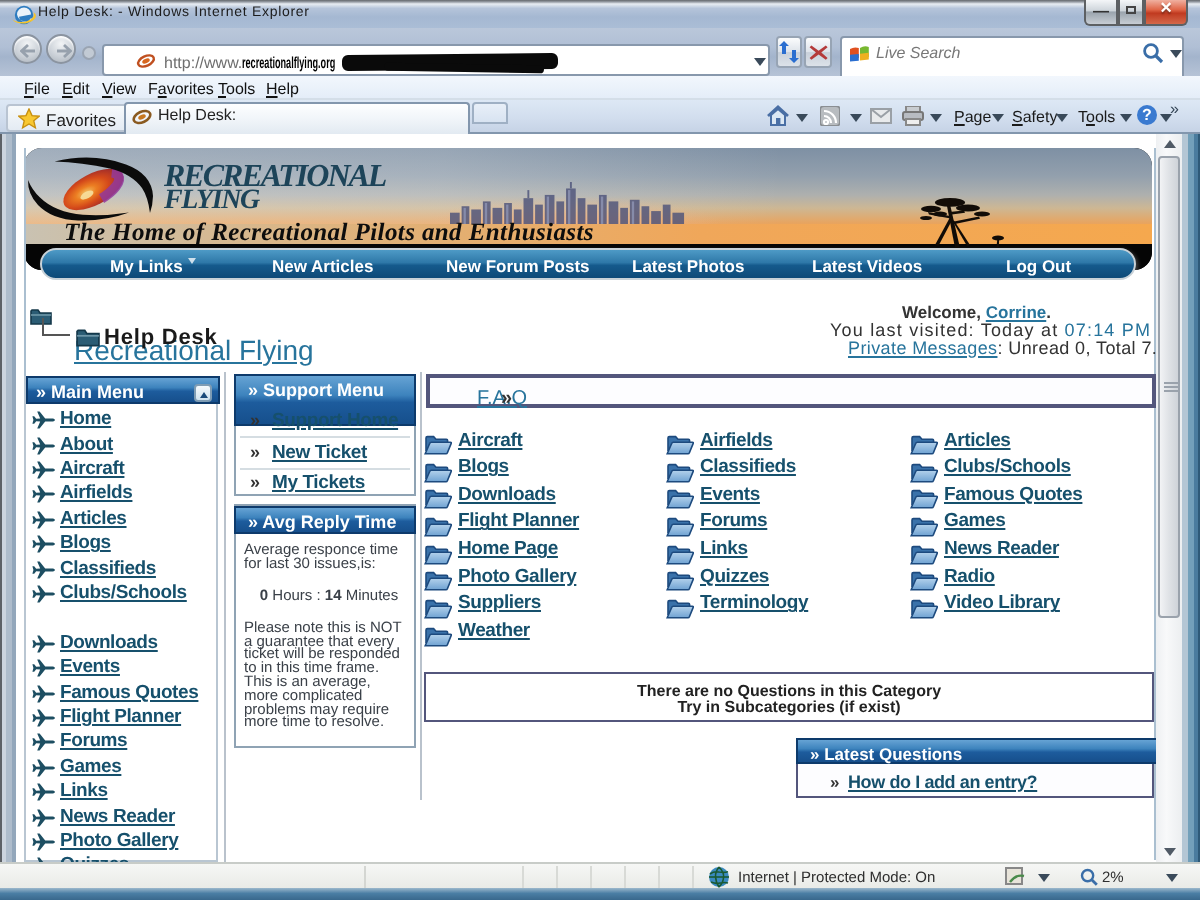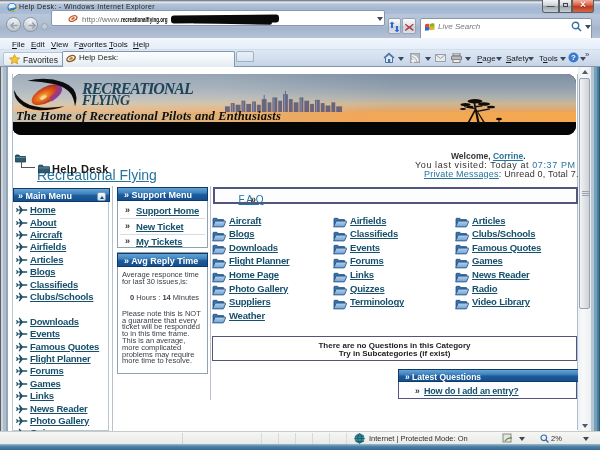--- a/index.html
+++ b/index.html
@@ -11,21 +11,21 @@
 #menurow{left:0;top:38px;width:600px;height:12px;background:linear-gradient(180deg,#f2f7fd,#e4edf8);border-bottom:1px solid #d4dee8;font-size:9px;color:#111}
 #tabrow{left:0;top:50px;width:600px;height:17px;background:linear-gradient(180deg,#e3eaf4 0%,#d3dde c 55%,#c7d3e6 100%)}
 #tabrow{background:linear-gradient(180deg,#dde8f5 0%,#d2deee 55%,#c6d3e6 100%);border-bottom:1px solid #8296ad}
 .winbtn{top:0;height:13px;border:1px solid #5d6063;border-top:none;background:linear-gradient(180deg,#f4f6f8 0%,#cdd4da 45%,#9aa4ad 50%,#c7cdd4 100%)}
 #btnmin{left:542px;width:17px;border-radius:0 0 0 3px}
 #btnmax{left:559px;width:13px}
 #btnclose{left:572px;width:22px;border-radius:0 0 3px 0;background:linear-gradient(180deg,#f0b0a0 0%,#e06648 40%,#c03a20 55%,#d4684a 100%)}
 .winglyph{font-size:8px;color:#fff;text-align:center;line-height:11px;display:block;font-weight:bold;text-shadow:0 1px 1px rgba(0,0,0,.4)}
 
 .circ{top:17px;width:15px;height:15px;border-radius:50%;background:radial-gradient(circle at 50% 30%,#f2f4f6,#c9cfd6 60%,#aab2bb 100%);border:1px solid #8b94a0;box-shadow:inset 0 1px 1px #fff}
-#addr{left:51px;top:10px;width:334px;height:16px;background:#fff;border:1px solid #8898ac;border-radius:2px;font-size:9px;color:#6e6e6e}
+#addr{left:51px;top:22px;width:334px;height:16px;background:#fff;border:1px solid #8898ac;border-radius:2px;font-size:9px;color:#6e6e6e}
 #addrtxt{left:30px;top:4px;font-size:8px;white-space:nowrap}
 #redact{left:119px;top:3.5px;width:108px;height:8px;background:#0a0a0a;border-radius:3px;transform:rotate(-.5deg)}
 #redact2{left:140px;top:9px;width:80px;height:4px;background:#0a0a0a;transform:rotate(1deg);border-radius:2px}
 .navbtn{top:18px;height:16px;background:linear-gradient(180deg,#fbfcfd,#dde3ea 50%,#c8d0da 52%,#dce2e9);border:1px solid #97a4b4;border-radius:2px}
 #search{left:420px;top:18px;width:172px;height:28px;background:#fff;border:1px solid #8898ac;border-radius:2px;font-size:8px;font-style:italic;color:#777}
 
 .mi{top:40px;color:#111;font-size:8px}
 .u{text-decoration:underline}
 
 #favbtn{left:3px;top:52px;width:62px;white-space:nowrap;height:14px;border:1px solid #b9c4d2;border-radius:2px;background:linear-gradient(180deg,#f7fafc,#e4ebf3);font-size:8.5px;color:#222}
@@ -44,21 +44,21 @@
 
 #lframe{left:0;top:67px;width:8px;height:364px;background:linear-gradient(90deg,#5d6166 0 1px,#ccd4de 1px 3px,#aebccb 3px 6px,#93a7bb 6px 8px)}
 #rframe{left:591px;top:67px;width:9px;height:364px;background:linear-gradient(90deg,#b4c6d4 0 3px,#73a0ba 3px 6px,#4a7c9e 6px 8px,#2e5a78 8px 9px)}
 
 .hdrbar{background:linear-gradient(180deg,#66a3d4 0%,#3d83bd 40%,#1d5c9d 55%,#164f8c 100%);border:1px solid #0d3a6b;color:#fff;font-weight:bold;font-size:9px}
 a{text-decoration:underline}
 #banner{left:4px;top:7px;width:564px;height:67px}
 #bannerbox{left:0;top:0;width:564px;height:61px;border-radius:9px;overflow:hidden;background:#050505}
 #sky{left:0;top:0;width:564px;height:47px;background:linear-gradient(180deg,#7e90a4 0%,#93a0ad 30%,#aeb0ae 50%,#cdb794 64%,#e8a45f 80%,#f2a855 100%)}
 #skyleft{left:0;top:0;width:380px;height:47px;background:linear-gradient(90deg,rgba(240,242,244,.3) 0%,rgba(240,242,244,.22) 55%,rgba(240,242,244,0) 100%)}
-#slogan{left:0;top:38px;width:564px;height:9.5px;background:linear-gradient(90deg,#c9c2b2 0%,#dfb27a 30%,#f0a75a 60%,#f5a84e 100%);font-family:"Liberation Serif",serif;font-weight:bold;font-size:12.5px;color:#0d0d0d;padding-left:4px;line-height:9.5px;letter-spacing:0.2px}
+#slogan{left:0;top:38px;width:564px;height:9.5px;background:linear-gradient(90deg,#c9c2b2 0%,#dfb27a 30%,#f0a75a 60%,#f5a84e 100%);font-family:"Liberation Serif",serif;font-weight:bold;font-size:12.5px;color:#0d0d0d;padding-left:20px;line-height:9.5px;letter-spacing:0.2px}
 #ground{left:0;top:47.5px;width:564px;height:13.5px;background:#050505}
 #lt1{left:70px;top:6.8px;font-family:"Liberation Serif",serif;font-style:italic;font-weight:bold;font-size:16px;letter-spacing:-1px;color:#1d4459;line-height:1}
 #lt2{left:70px;top:20px;font-family:"Liberation Serif",serif;font-style:italic;font-weight:bold;font-size:14px;letter-spacing:-0.7px;color:#1d4459;line-height:1}
 #pill{left:8px;top:50px;width:548px;height:16px;border-radius:9px;border:1.5px solid #c9d2d8;background:linear-gradient(180deg,#4e9ac6 0%,#2e78a8 45%,#155a8c 55%,#0e4a78 100%);box-shadow:1px 1px 2px rgba(255,255,255,.25)}
 .ni{position:absolute;top:3px;font-size:8.5px;font-weight:bold;color:#fff;white-space:nowrap}
 .wl{font-size:8px;color:#333;white-space:nowrap;letter-spacing:0.45px}
 .teal2{color:#27749c}
 #mmenu{left:4px;top:121px;width:97px;height:243px;border:1px solid #b9c6d2;border-top:none}
 #minbtn{position:absolute;right:3px;top:2.5px;width:9px;height:9px;background:linear-gradient(180deg,#f4f9fc,#cfe2ef);border:1px solid #7e9cb4;border-radius:2px;font-size:0}#minbtn:after{content:"";position:absolute;left:2px;top:3px;width:0;height:0;border-left:2.5px solid transparent;border-right:2.5px solid transparent;border-bottom:3px solid #1a4a7a}
 .mrow{position:absolute;left:0;width:96px;height:12.4px;white-space:nowrap}
@@ -282,36 +282,44 @@
 <g transform="rotate(-28 34.7 20.7)">
 <ellipse cx="34.7" cy="20.7" rx="16.5" ry="7.8" fill="url(#disc)"></ellipse>
 <ellipse cx="34.7" cy="20.7" rx="14.2" ry="6" fill="none" stroke="#93399b" stroke-width="5" stroke-dasharray="19 47" stroke-dashoffset="-62" opacity=".85"></ellipse>
 <ellipse cx="30.5" cy="21.7" rx="3.6" ry="1.7" fill="#f6dc9a" opacity=".95"></ellipse>
 </g>
 <path d="M15.3 6.8 Q34 2.2 51 8.2 Q64 13 64.5 24 Q64.4 28.6 63 32.5 Q62 24.5 59 20 Q54 13 43 10.2 Q29 7.4 15.3 6.8 Z" fill="#0b0b0b"></path>
 <path d="M2 16 Q1.8 23 7 28.5 Q14 35.8 27 36.2 Q41 36.6 52.5 32.3 Q40 34.2 29.5 33.4 Q15.5 32.2 8 24.8 Q4 21 2 16 Z" fill="#0b0b0b"></path>
 </svg>
 <div class="abs" id="lt1">RECREATIONAL</div>
 <div class="abs" id="lt2">FLYING</div>
+<div class="abs" id="pill">
+          <span class="ni" style="left:34px">My Links <span style="display:inline-block;width:0;height:0;border-left:2.5px solid transparent;border-right:2.5px solid transparent;border-top:3.5px solid #cfe0ec;vertical-align:4px"></span></span>
+<span class="ni" style="left:115px">New Articles</span>
+<span class="ni" style="left:202px">New Forum Posts</span>
+<span class="ni" style="left:295px">Latest Photos</span>
+<span class="ni" style="left:385px">Latest Videos</span>
+<span class="ni" style="left:482px">Log Out</span>
+</div>
       </div>
 <div class="abs" style="left:3.5px;top:7px;width:1px;height:356px;background:#aabfd0"></div>
 <div class="abs" style="left:568.5px;top:7px;width:1px;height:356px;background:#aabfd0"></div>
 <svg class="abs" style="left:7px;top:87px" width="11" height="9" viewBox="0 0 11 9">
         <path d="M.5 1.5 L.5 8 L10.5 8 L10.5 2.5 L5 2.5 L4 1 L1 1Z" fill="#2b5c74" stroke="#14384a" stroke-width=".8"></path>
         <path d="M.5 3.5 L10.5 3.5" stroke="#6f97a8" stroke-width=".8"></path>
       </svg>
 <a class="abs teal" style="left:29px;top:100px;font-size:14px">Recreational Flying</a>
 <div class="abs" style="left:13px;top:92px;width:14px;height:9px;border-left:1px solid #555;border-bottom:1px solid #555"></div>
 <svg class="abs" style="left:30px;top:97px" width="12" height="10" viewBox="0 0 11 9">
         <path d="M.5 1.5 L.5 8 L10.5 8 L10.5 2.5 L5 2.5 L4 1 L1 1Z" fill="#2b5c74" stroke="#14384a" stroke-width=".8"></path>
         <path d="M.5 3.5 L10.5 3.5" stroke="#6f97a8" stroke-width=".8"></path>
       </svg>
 <b class="abs" style="left:44px;top:95.5px;font-size:11px;color:#1a1a1a;letter-spacing:0.4px">Help Desk</b>
 <div class="abs wl" style="left:443px;top:84px;font-size:8.5px;letter-spacing:0"><b>Welcome, <a class="teal">Corrine</a>.</b></div>
-<div class="abs wl" style="left:407px;top:92.5px;font-size:9px;letter-spacing:0.6px">You last visited: Today at <span class="teal2">07:37 PM</span></div>
+<div class="abs wl" style="left:407px;top:92.5px;font-size:9px;letter-spacing:0.6px">You last visited: Today at <span class="teal2">07:14 PM</span></div>
 <div class="abs wl" style="left:416px;top:101.5px;font-size:9px;letter-spacing:0.2px"><a class="teal">Private Messages</a>: Unread 0, Total 7.</div>
 <div class="abs" style="left:103.5px;top:119px;width:1px;height:245px;background:#b9c2cc"></div>
 <div class="abs" style="left:202px;top:119px;width:1px;height:214px;background:#b9c2cc"></div>
 <div class="abs" id="mmenu">
         <div class="abs hdrbar" style="left:0;top:0;width:97px;height:14px">
           <span style="position:absolute;left:4px;top:2px">» Main Menu</span>
           <span id="minbtn">▲</span>
         </div>
 <div class="mrow" style="top:28.6px">
           <svg class="pl" viewBox="0 0 12 10" width="12" height="10">
@@ -416,21 +424,21 @@
           <a class="tl">Photo Gallery</a>
         </div>
 <div class="mrow" style="top:239.4px">
           <svg class="pl" viewBox="0 0 12 10" width="12" height="10">
             <use href="#plane"></use>
           </svg>
           <a class="tl">Quizzes</a>
         </div>
 </div>
 <div class="abs sbox" style="left:109px;top:120px;width:91px;height:61px">
-<div class="hdrbar" style="position:absolute;left:-1px;top:-1px;width:91px;height:14px">
+<div class="hdrbar" style="position:absolute;left:-1px;top:-1px;width:91px;height:26px">
           <span style="position:absolute;left:6px;top:2px">» Support Menu</span>
         </div>
 <div class="srow" style="top:16px">
           <span class="bull">»</span>
           <a class="tl">Support Home</a>
         </div>
         <div class="shr" style="top:30px"></div>
 <div class="srow" style="top:32px">
           <span class="bull">»</span>
           <a class="tl">New Ticket</a>

